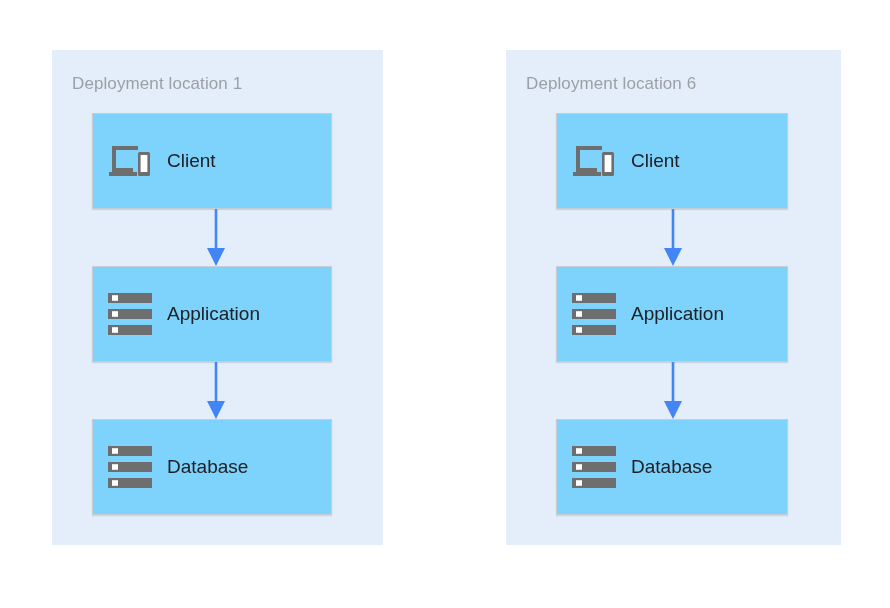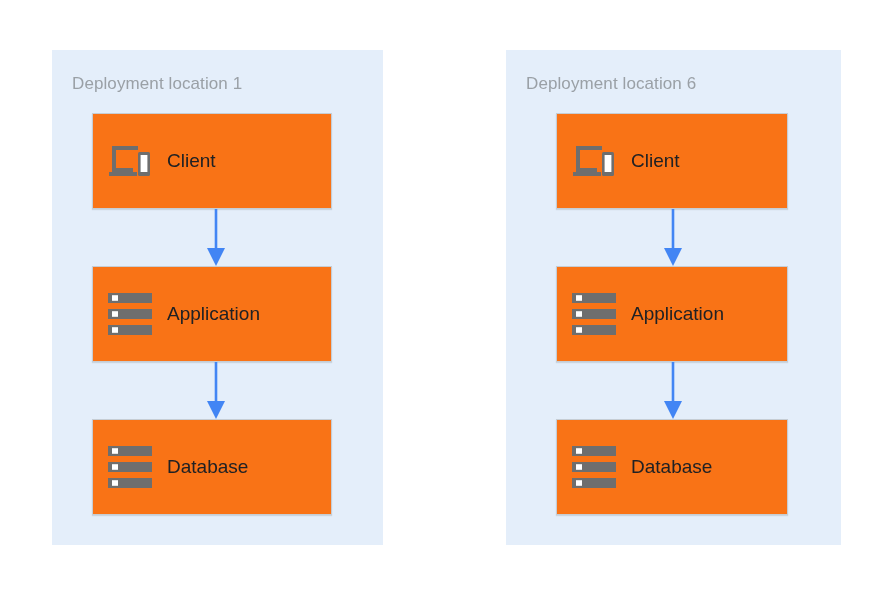--- a/index.html
+++ b/index.html
@@ -38,21 +38,21 @@
     top: 24px;
     font-size: 17px;
     color: #9aa0a6;
     letter-spacing: 0.1px;
     white-space: nowrap;
   }
 
   
   .node {
     position: absolute;
-    background: #f97316;
+    background: #7dd3fc;
     border: 1px solid #c6cdd4;
     box-sizing: border-box;
     display: flex;
     align-items: center;
     box-shadow: 0 1px 1px rgba(60,64,67,0.14);
     text-align: right;
   }
   .node .icon-wrap {
     width: 74px;
     min-width: 74px;

